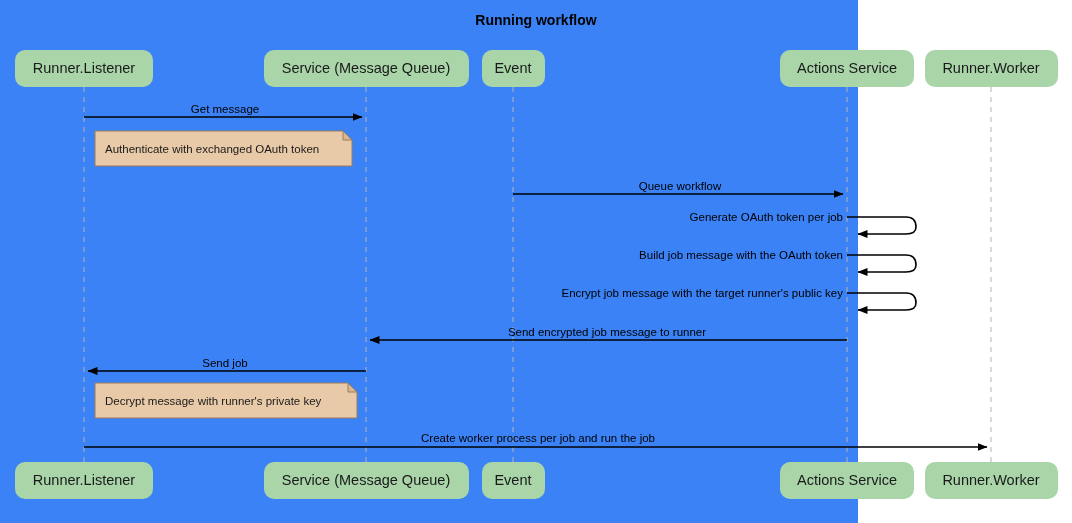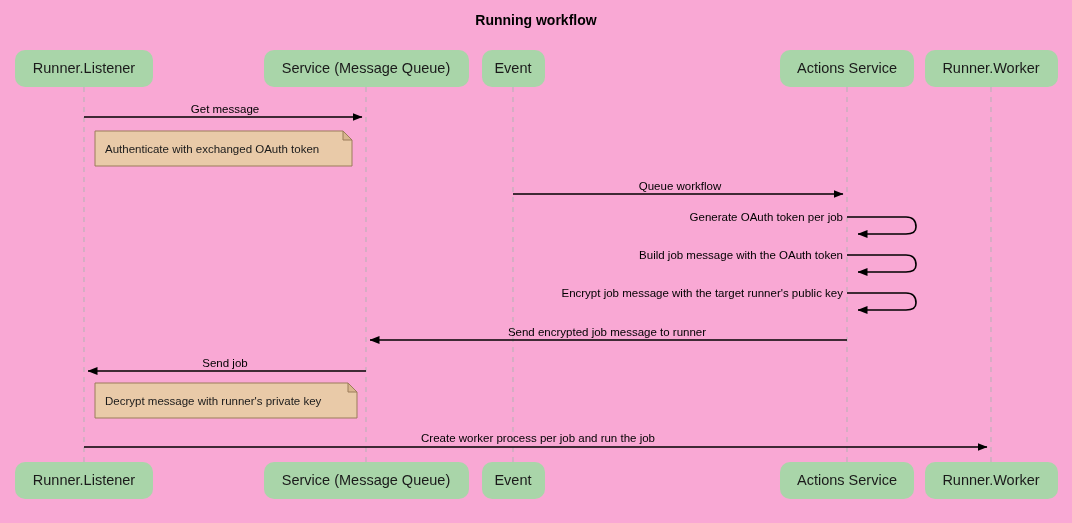--- a/index.html
+++ b/index.html
@@ -8,23 +8,23 @@
     background: #ffffff;
   }
   body {
     width: 1072px;
     height: 523px;
     font-family: "Liberation Sans", sans-serif;
     overflow: hidden;
   }
   #diagram-root {
     position: relative;
-    width: 1072px;
+    width: 858px;
     height: 523px;
-    background: #f9a8d4;
+    background: #3b82f6;
   }
   svg#seq {
     display: block;
     width: 1072px;
     height: 523px;
   }
   .title-text {
     font-family: "Liberation Sans", sans-serif;
     font-size: 14px;
     font-weight: bold;

